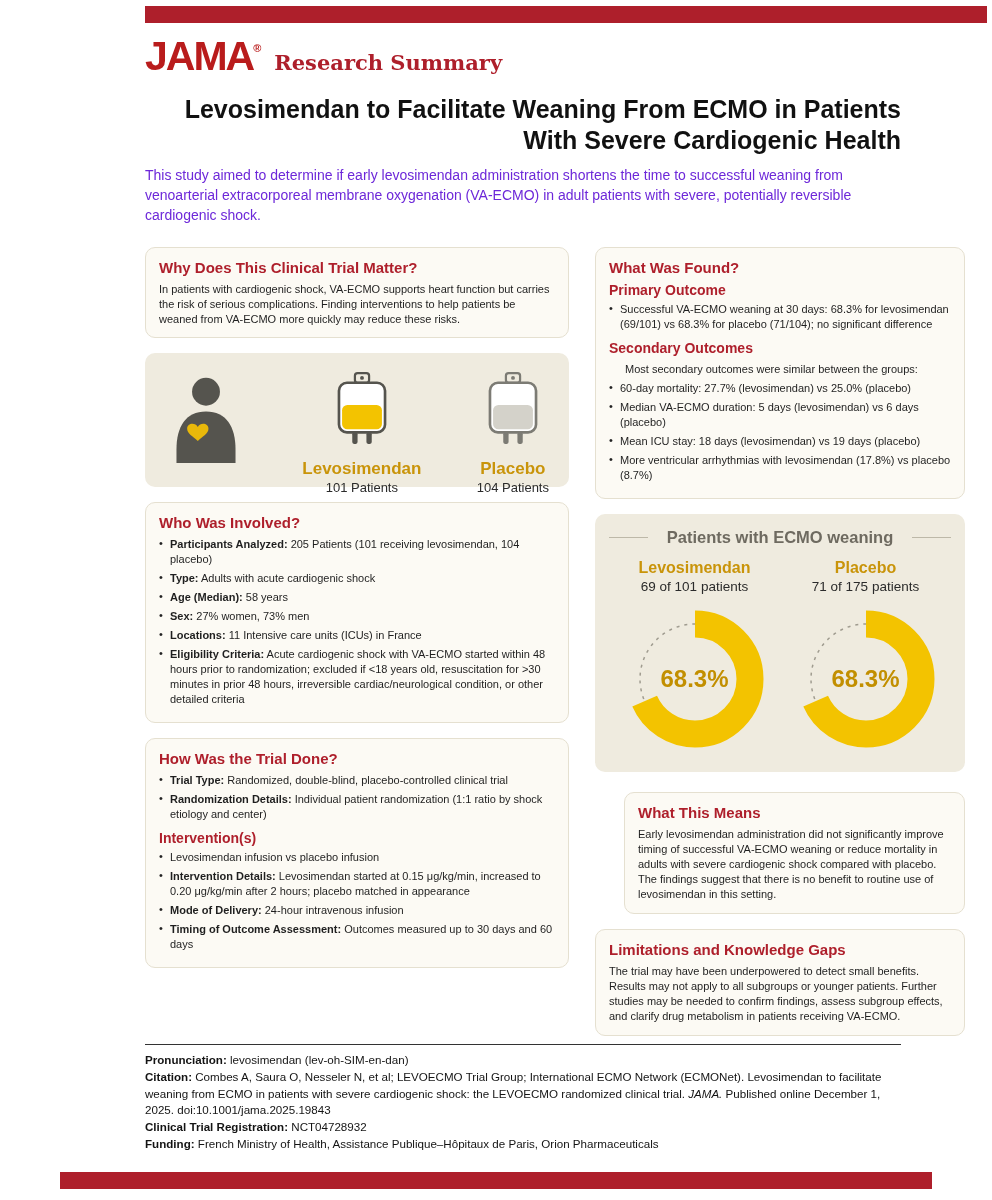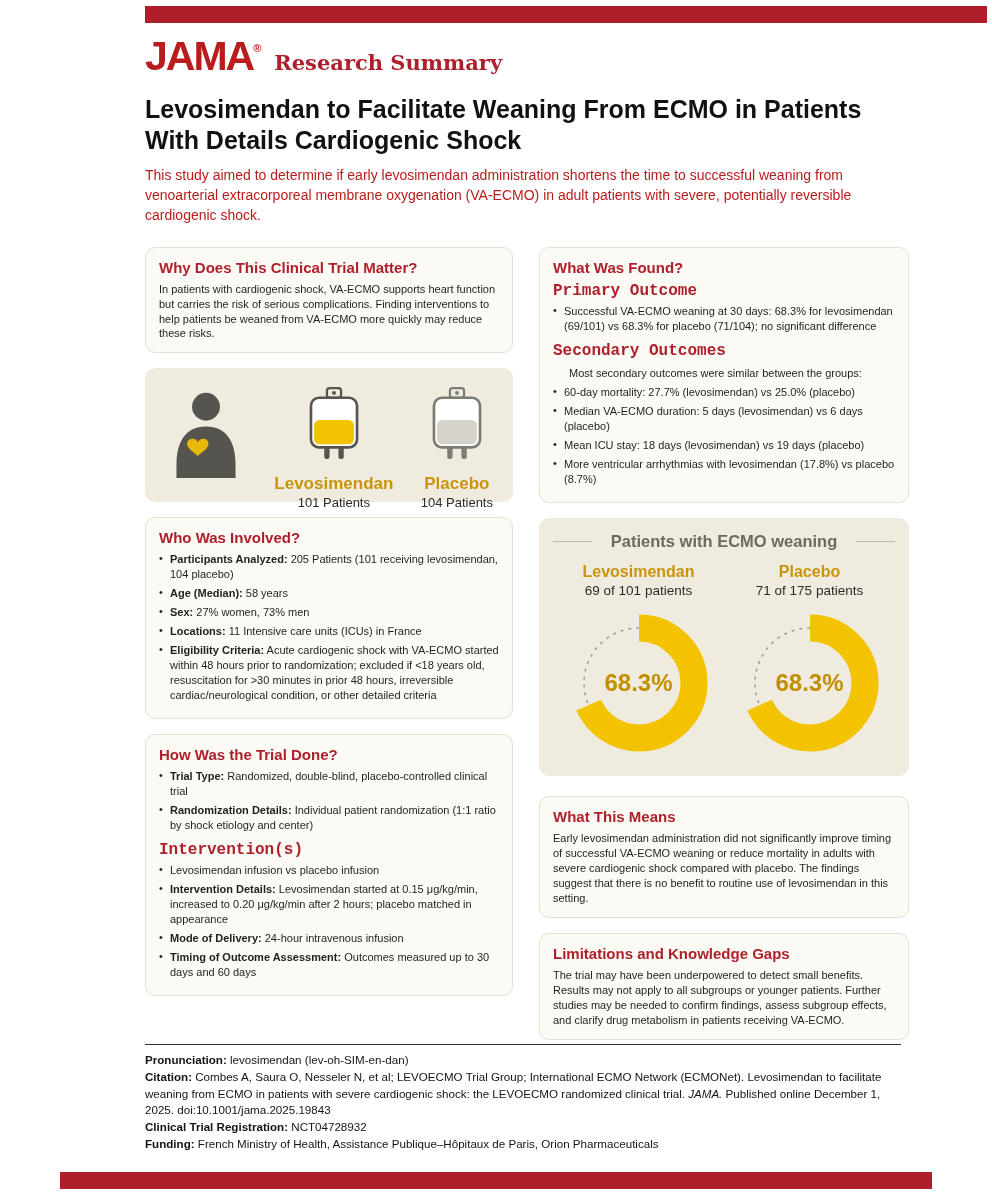--- a/index.html
+++ b/index.html
@@ -10,28 +10,28 @@
     --red:#AE1F2B;--gold-text:#C9940A;--donut-yellow:#F3C300;--beige:#EFEBDF;
   }
   .topbar{position:absolute;top:6px;left:145px;right:5px;height:17px;background:var(--red);}
   .bottombar{position:absolute;bottom:11px;left:60px;width:872px;height:17px;background:var(--red);}
   .content{position:absolute;left:145px;top:36px;width:756px;}
   .logo-row{display:flex;align-items:baseline;gap:13px;}
   .jama{font-size:41px;font-weight:bold;letter-spacing:-2px;color:#b91c1c;line-height:1;}
   .jama sup{font-size:11px;letter-spacing:0;vertical-align:18px;}
   .kicker{font-family:"DejaVu Serif","Liberation Serif",serif;font-weight:bold;font-size:21px;color:var(--red);}
   h1{font-size:25px;line-height:1.22;margin-top:17px;color:#111;font-weight:bold;}
-  h1 span{display:block;}
-  .intro{margin-top:11px;font-size:14px;line-height:1.42;color:#b91c1c;}
+  h1 span{display:block;text-align:right;}
+  .intro{margin-top:11px;font-size:14px;line-height:1.42;color:#6d28d9;}
   .cols{display:flex;gap:26px;margin-top:21px;align-items:flex-start;}
-  .col-left{width:368px;flex:none;}
+  .col-left{width:424px;flex:none;}
   .col-right{width:370px;flex:none;}
   .box{background:#FCFAF4;border:1px solid #E5E0D0;border-radius:10px;padding:11px 13px;margin-bottom:15px;}
   .box h2{font-size:15px;color:var(--red);margin-bottom:6px;font-weight:bold;}
-  .box .sub{font-size:16px;color:var(--red);font-weight:bold;margin:8px 0 4px;font-family:Liberation Mono, monospace;}
+  .box .sub{font-size:14px;color:var(--red);font-weight:bold;margin:8px 0 4px;}
   .box p,.box li{font-size:11px;line-height:1.36;color:#1f1f1f;}
   .box ul{list-style:none;}
   .box li{position:relative;padding-left:11px;margin-bottom:4px;}
   .box li::before{content:"\2022";position:absolute;left:0;top:-1px;color:#222;}
   .beige{background:var(--beige);border:none;}
   
   .illus{display:flex;justify-content:space-between;align-items:flex-start;padding:18px 20px 12px;height:134px;}
   .arm{text-align:center;}
   .arm-label{font-size:17px;font-weight:bold;color:var(--gold-text);margin-top:2px;}
   .arm-sub{font-size:13px;color:#2b2b2b;margin-top:1px;}
@@ -62,21 +62,21 @@
 
 <div class="content">
 
   <div class="logo-row">
     <div class="jama"><span>JAMA</span><sup>®</sup></div>
     <div class="kicker">Research Summary</div>
   </div>
 
   <h1>
     <span>Levosimendan to Facilitate Weaning From ECMO in Patients</span>
-    <span>With Details Cardiogenic Shock</span>
+    <span>With Severe Cardiogenic Health</span>
   </h1>
 
   <p class="intro">This study aimed to determine if early levosimendan administration shortens the time to successful weaning from venoarterial extracorporeal membrane oxygenation (VA-ECMO) in adult patients with severe, potentially reversible cardiogenic shock.</p>
 
   <div class="cols">
     <div class="col-left">
 
       <div class="box">
         <h2>Why Does This Clinical Trial Matter?</h2>
         <p>In patients with cardiogenic shock, VA-ECMO supports heart function but carries the risk of serious complications. Finding interventions to help patients be weaned from VA-ECMO more quickly may reduce these risks.</p>
@@ -111,20 +111,21 @@
           </svg>
           <div class="arm-label">Placebo</div>
           <div class="arm-sub">104 Patients</div>
         </div>
       </div>
 
       <div class="box">
         <h2>Who Was Involved?</h2>
         <ul>
           <li><b>Participants Analyzed:</b><span> 205 Patients (101 receiving levosimendan, 104 placebo)</span></li>
+          <li><b>Type:</b><span> Adults with acute cardiogenic shock</span></li>
           <li><b>Age (Median):</b><span> 58 years</span></li>
           <li><b>Sex:</b><span> 27% women, 73% men</span></li>
           <li><b>Locations:</b><span> 11 Intensive care units (ICUs) in France</span></li>
           <li><b>Eligibility Criteria:</b><span> Acute cardiogenic shock with VA-ECMO started within 48 hours prior to randomization; excluded if &lt;18 years old, resuscitation for &gt;30 minutes in prior 48 hours, irreversible cardiac/neurological condition, or other detailed criteria</span></li>
         </ul>
       </div>
 
       <div class="box">
         <h2>How Was the Trial Done?</h2>
         <ul>
@@ -185,21 +186,21 @@
               <svg viewBox="0 0 150 150" width="150" height="150" aria-hidden="true">
                 <circle cx="75" cy="75" r="55" fill="none" stroke="#A09C90" stroke-width="1.5" stroke-dasharray="3 5"></circle>
                 <circle class="donut-arc" cx="75" cy="75" r="55" fill="none" stroke-width="27" transform="rotate(-90 75 75)" stroke-dasharray="236.0 345.6"></circle>
               </svg>
               <span class="d-val">68.3%</span>
             </div>
           </div>
         </div>
       </div>
 
-      <div class="box" style="margin-top:20px;">
+      <div class="box" style="margin-top:20px;margin-left:29px;">
         <h2>What This Means</h2>
         <p>Early levosimendan administration did not significantly improve timing of successful VA-ECMO weaning or reduce mortality in adults with severe cardiogenic shock compared with placebo. The findings suggest that there is no benefit to routine use of levosimendan in this setting.</p>
       </div>
 
       <div class="box">
         <h2>Limitations and Knowledge Gaps</h2>
         <p>The trial may have been underpowered to detect small benefits. Results may not apply to all subgroups or younger patients. Further studies may be needed to confirm findings, assess subgroup effects, and clarify drug metabolism in patients receiving VA-ECMO.</p>
       </div>
 
     </div>

